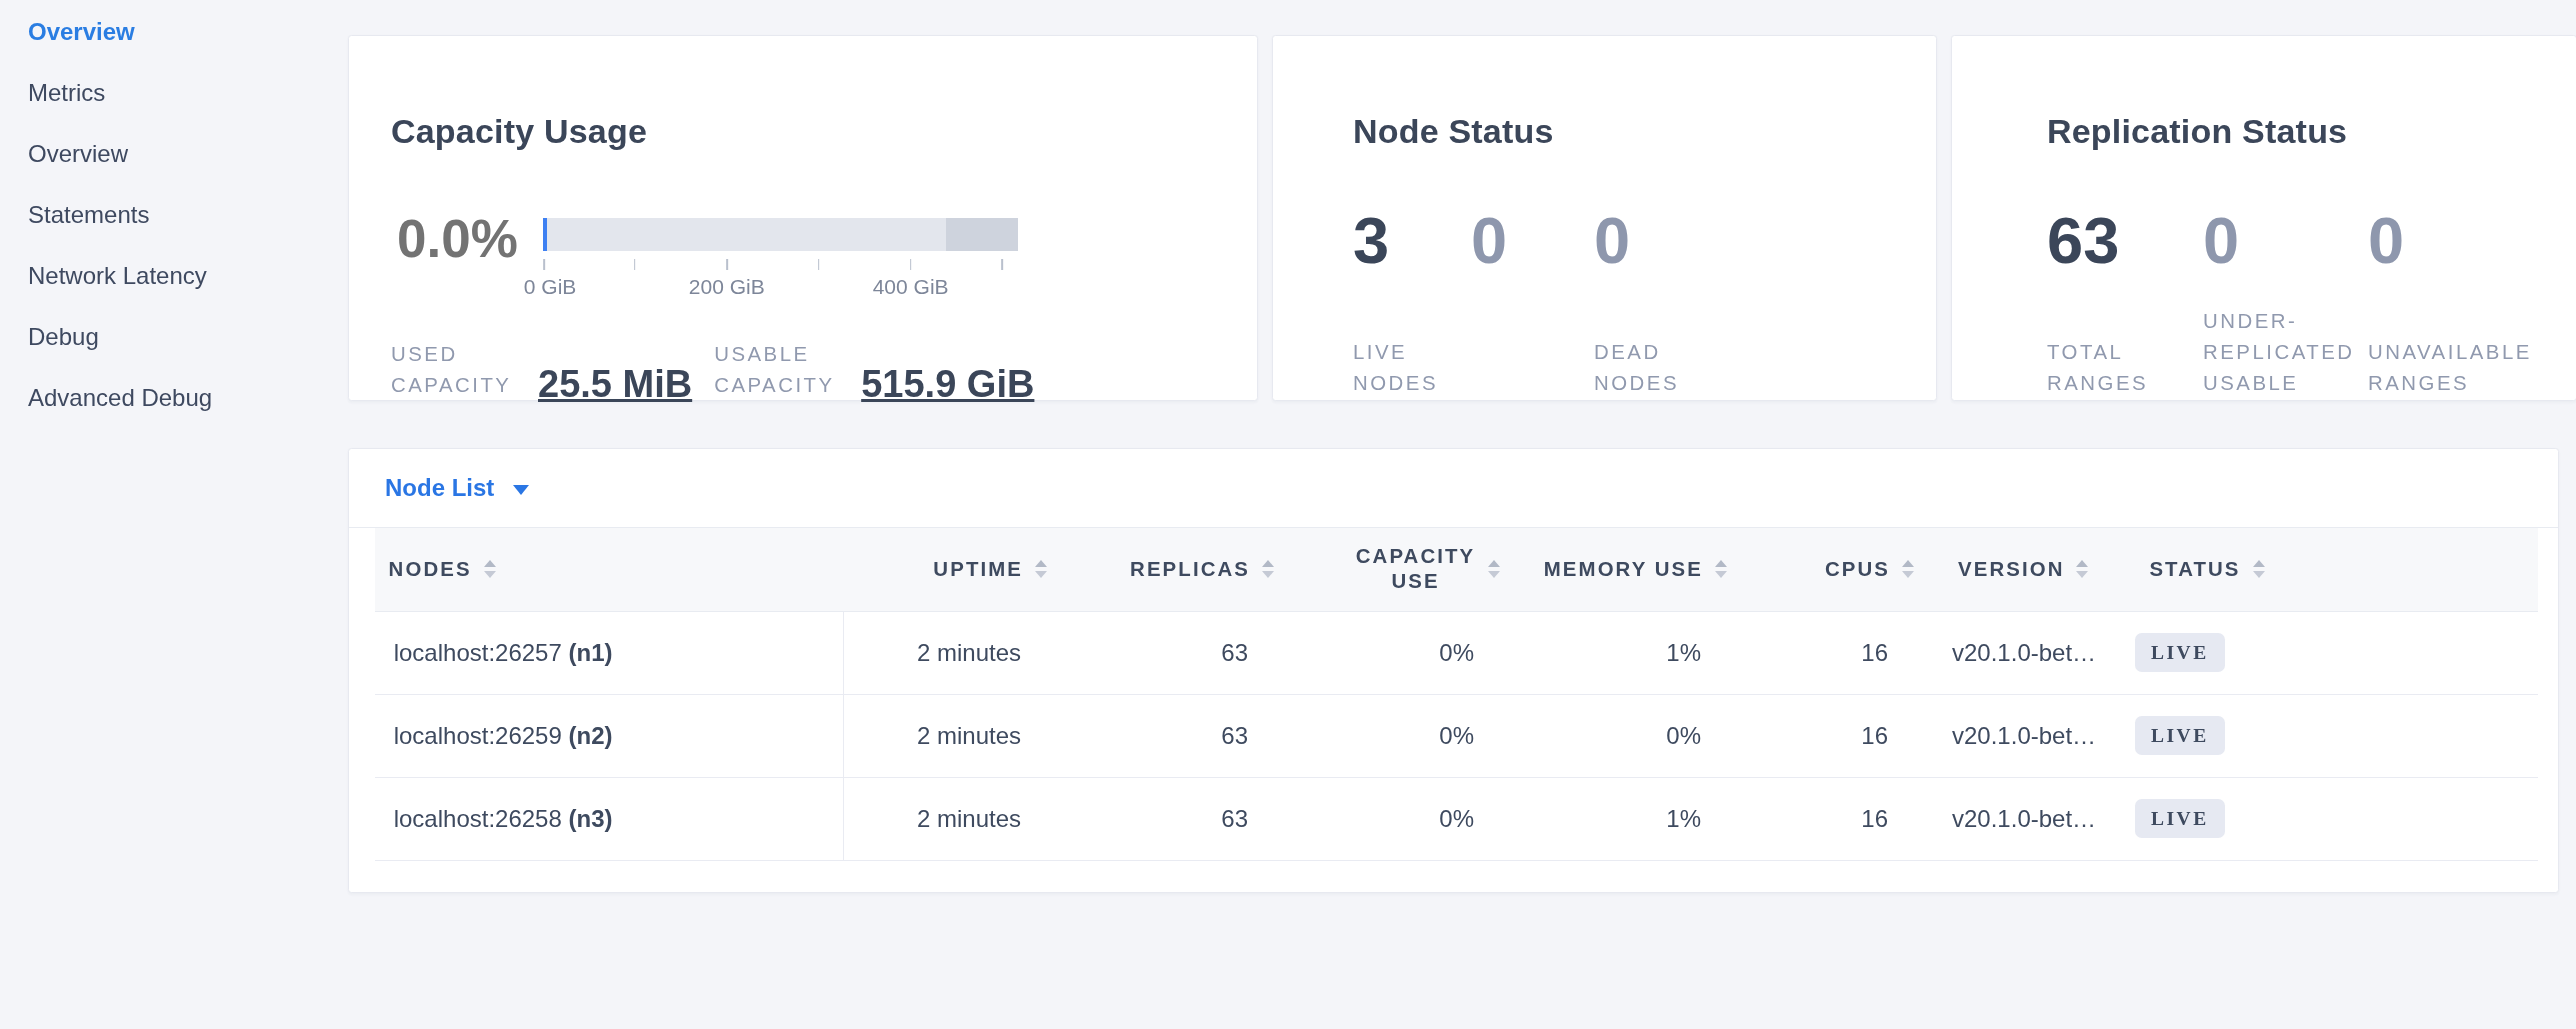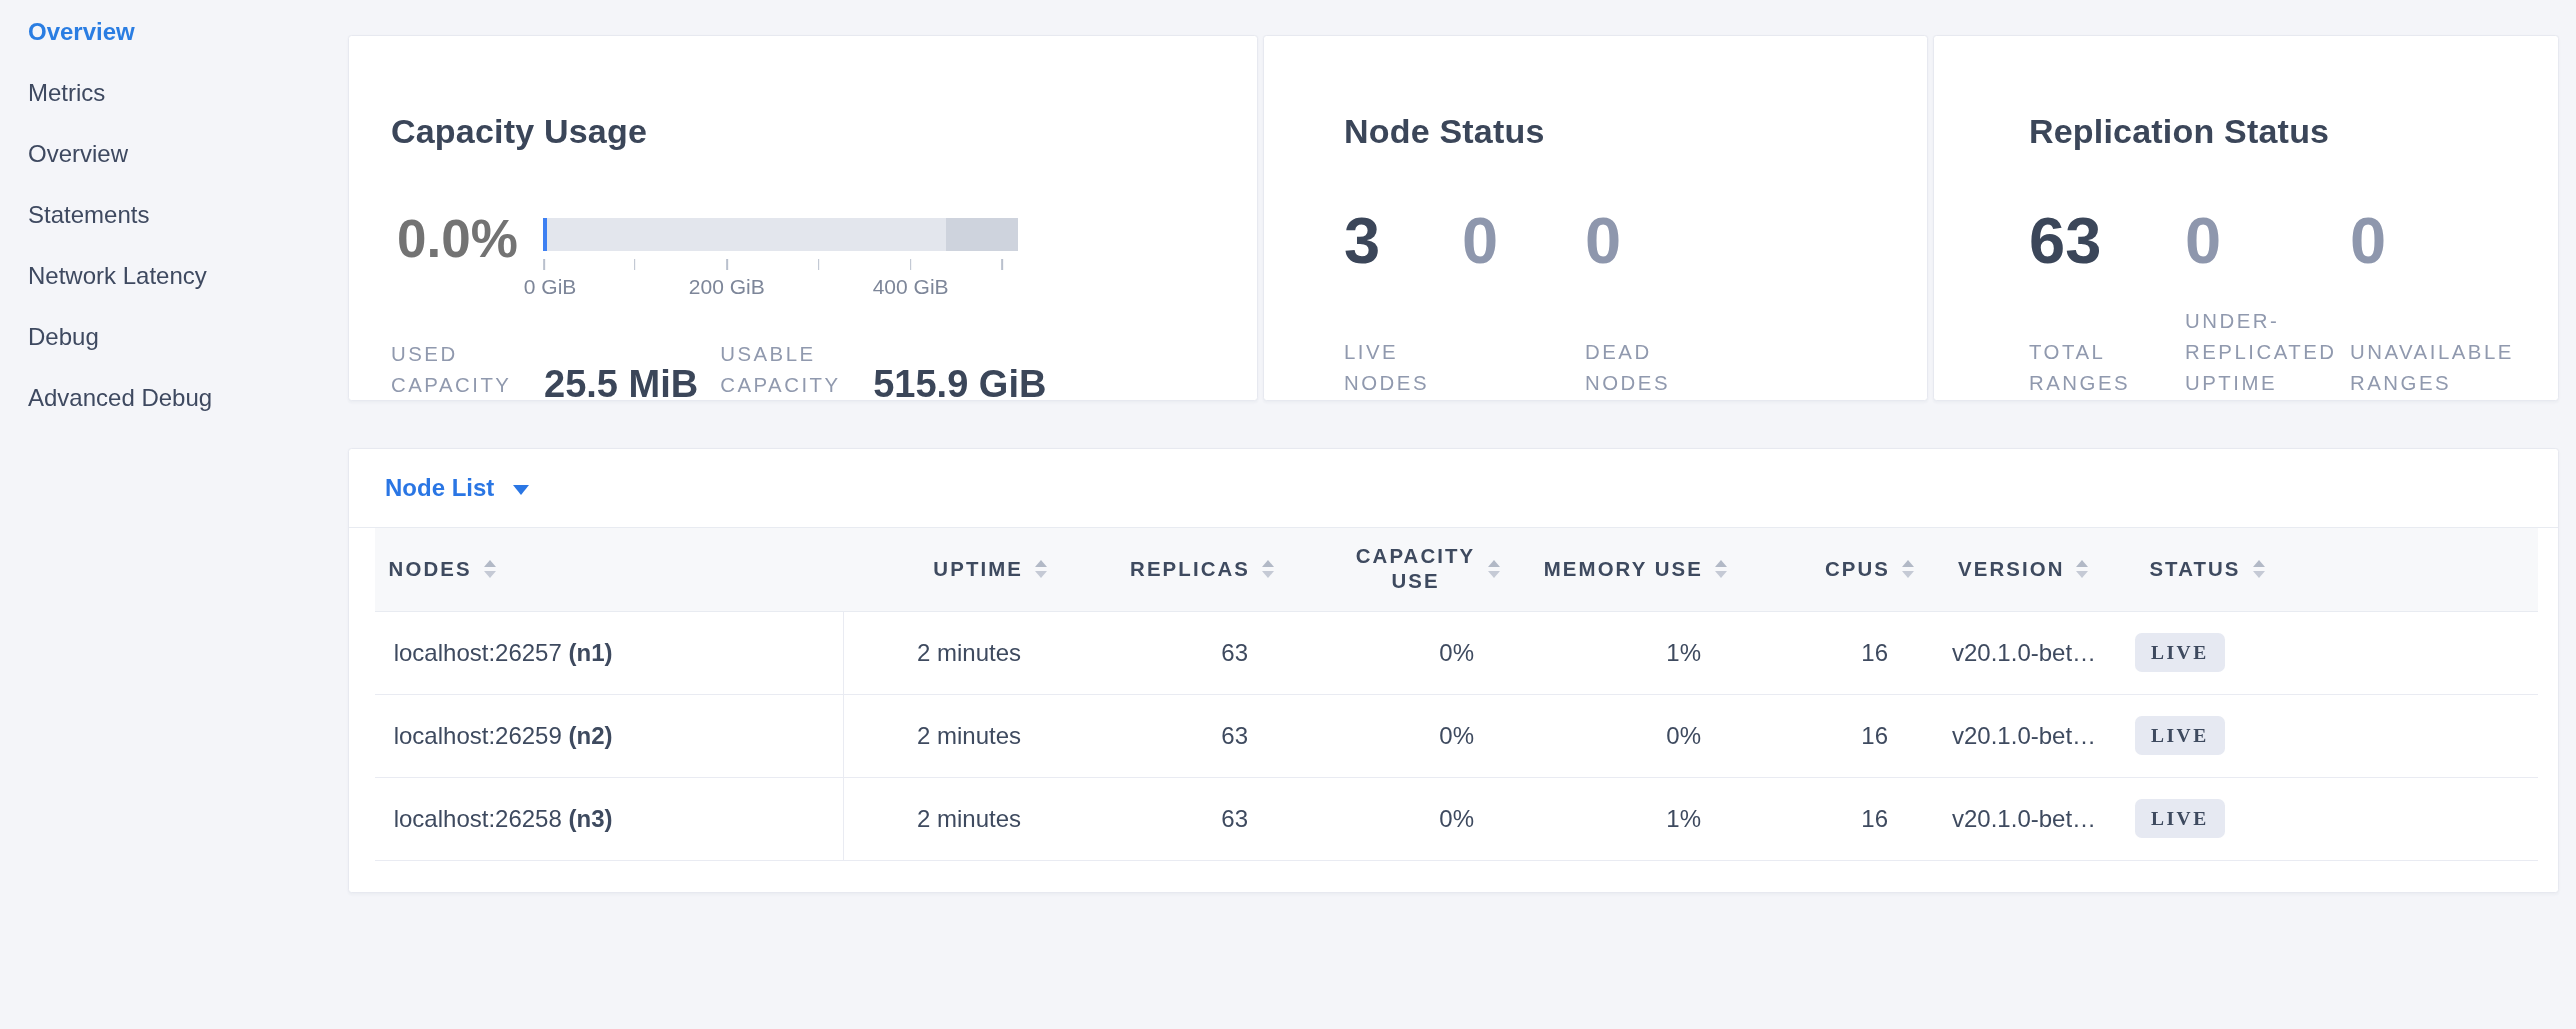--- a/index.html
+++ b/index.html
@@ -19,21 +19,21 @@
   }
   .nav-item.active { color:#2a7de2; font-weight:700; }
   
   .main { width:2211px; padding-top:35px; }
   .card {
     background:#ffffff;
     border:0.8px solid #e7e9f0;
     border-radius:3.4px;
     box-shadow:0 1.7px 2.5px rgba(60,70,100,.04);
   }
-  .top-row { display:flex; gap:5px; }
+  .top-row { display:flex; gap:14px; }
   .top-card { height:366px; position:relative; }
   .cap-card  { flex:0 0 910px; }
   .node-card { flex:0 0 665px; }
   .rep-card  { flex:0 0 626px; }
   .card-title {
     position:absolute; top:78px; font-size:34px; line-height:34px;
     font-weight:700; color:#3b4659; letter-spacing:0.2px;
   }
   .cap-card  .card-title { left:42px; }
   .node-card .card-title { left:80px; }
@@ -54,21 +54,21 @@
     position:absolute; transform:translateX(-50%); white-space:nowrap;
     font-size:21px; color:#7d8699;
   }
   .cap-stats { position:absolute; left:42px; top:303px; display:flex; align-items:flex-end; }
   .cap-label {
     width:129px; font-size:20.4px; line-height:31px; letter-spacing:2.5px;
     color:#9099ae; padding-bottom:1.7px;
   }
   .cap-value {
     font-size:38px; line-height:38px; font-weight:700; color:#3b4659;
-    margin-left:24px; margin-right:22px;
+    margin-left:18px; margin-right:22px;text-decoration:underline;
   }
   
   .stats-row { position:absolute; top:172px; display:flex; }
   .node-card .stats-row { left:80px; }
   .rep-card  .stats-row { left:95px; }
   .stat { display:flex; flex-direction:column; }
   .stat-big { font-size:65px; line-height:65px; font-weight:700; color:#8e97ad; }
   .stat-big.dark { color:#3b4659; }
   .stat-label {
     height:126px; display:flex; align-items:flex-end;
@@ -182,21 +182,21 @@
 
     <section class="card top-card rep-card">
       <h2 class="card-title">Replication Status</h2>
       <div class="stats-row">
         <div class="stat w184">
           <div class="stat-big dark">63</div>
           <div class="stat-label">TOTAL RANGES</div>
         </div>
         <div class="stat w194">
           <div class="stat-big">0</div>
-          <div class="stat-label">UNDER-REPLICATED UPTIME</div>
+          <div class="stat-label">UNDER-REPLICATED USABLE</div>
         </div>
         <div class="stat w220">
           <div class="stat-big">0</div>
           <div class="stat-label">UNAVAILABLE RANGES</div>
         </div>
       </div>
     </section>
 
   </div>
 

